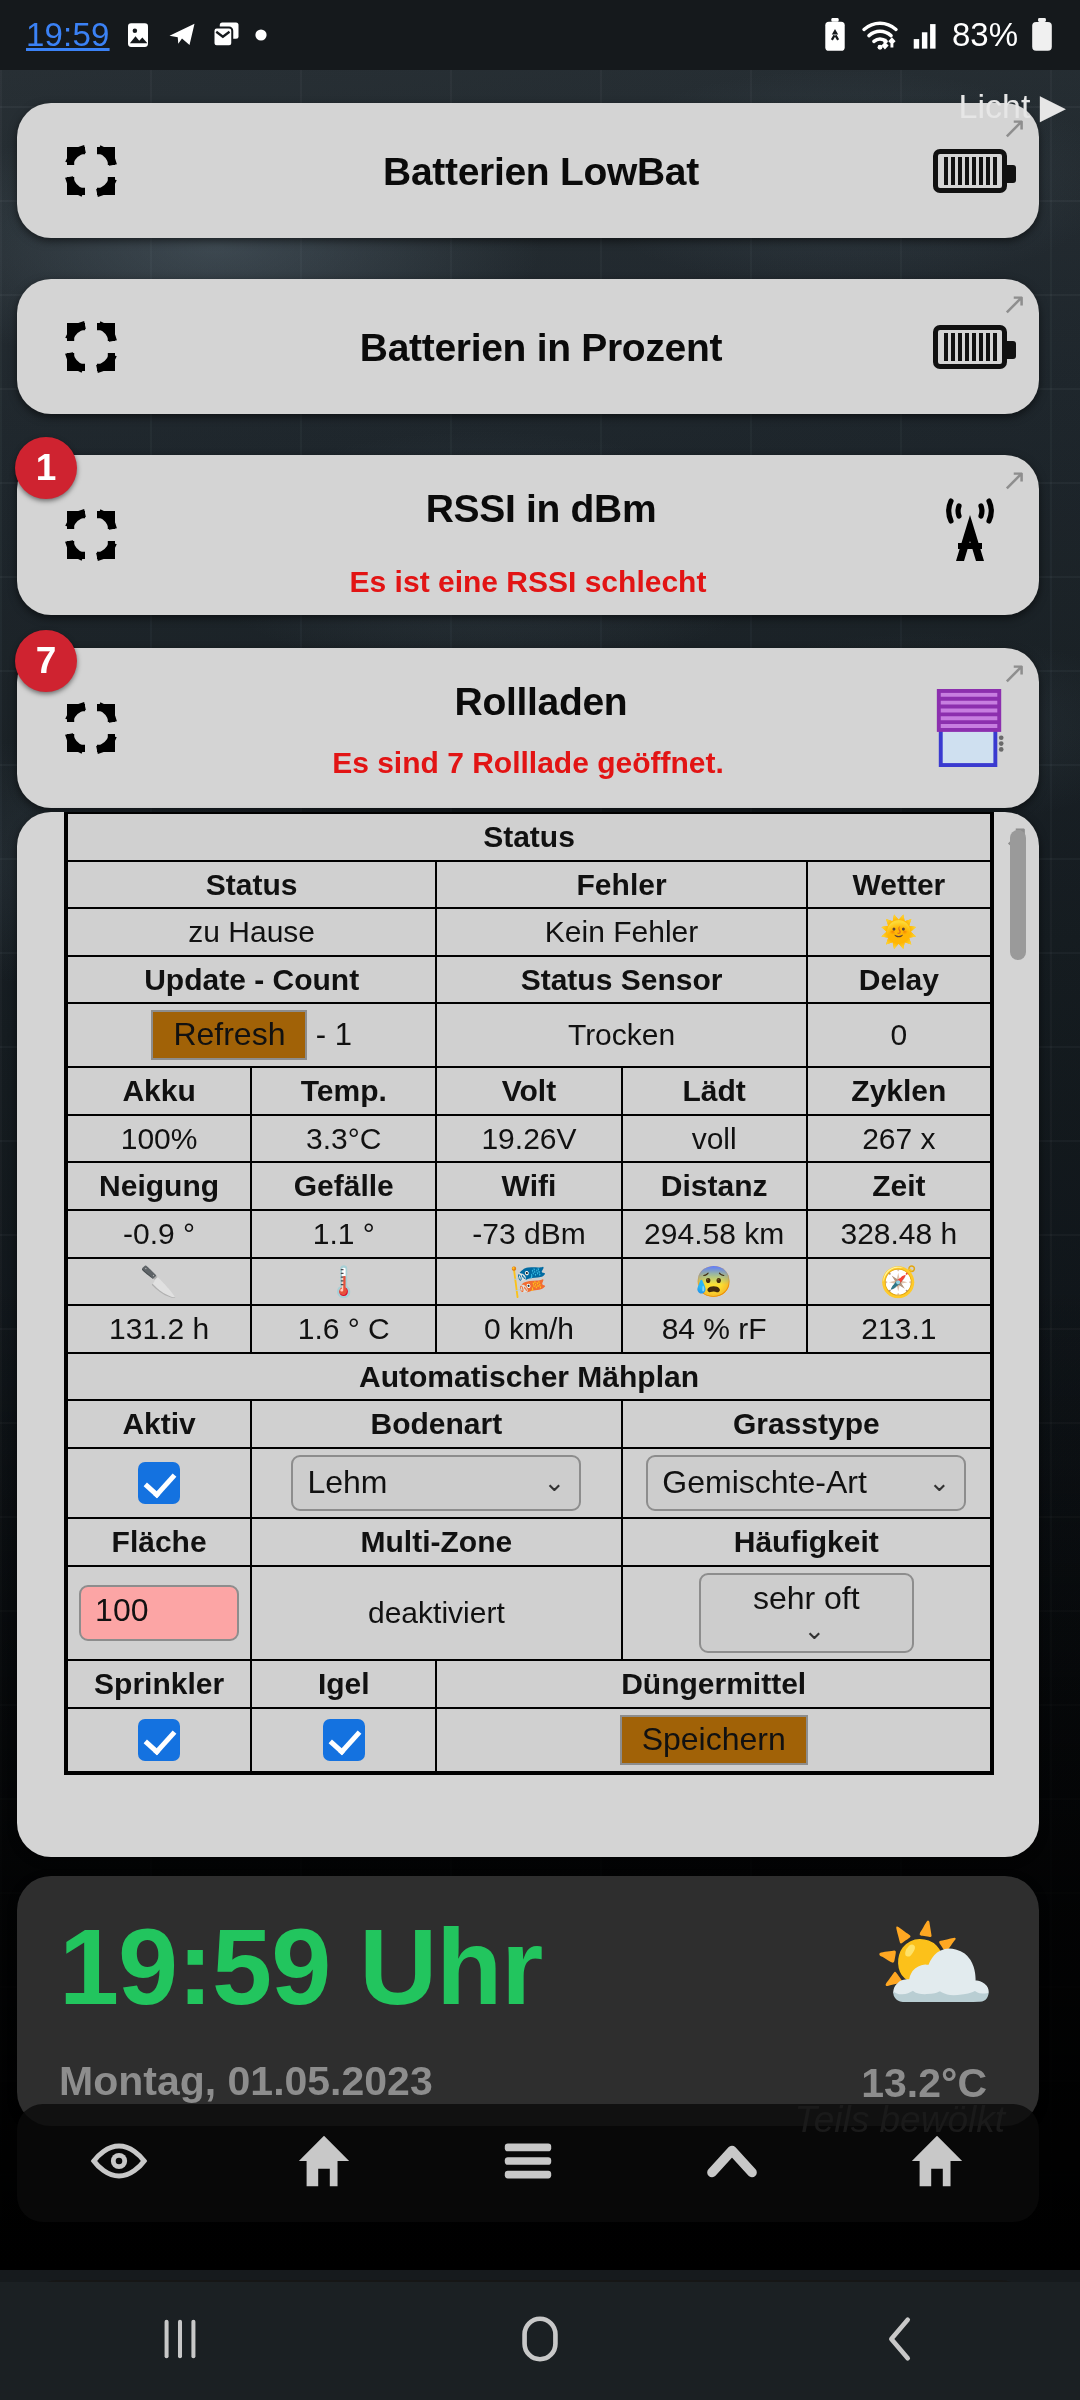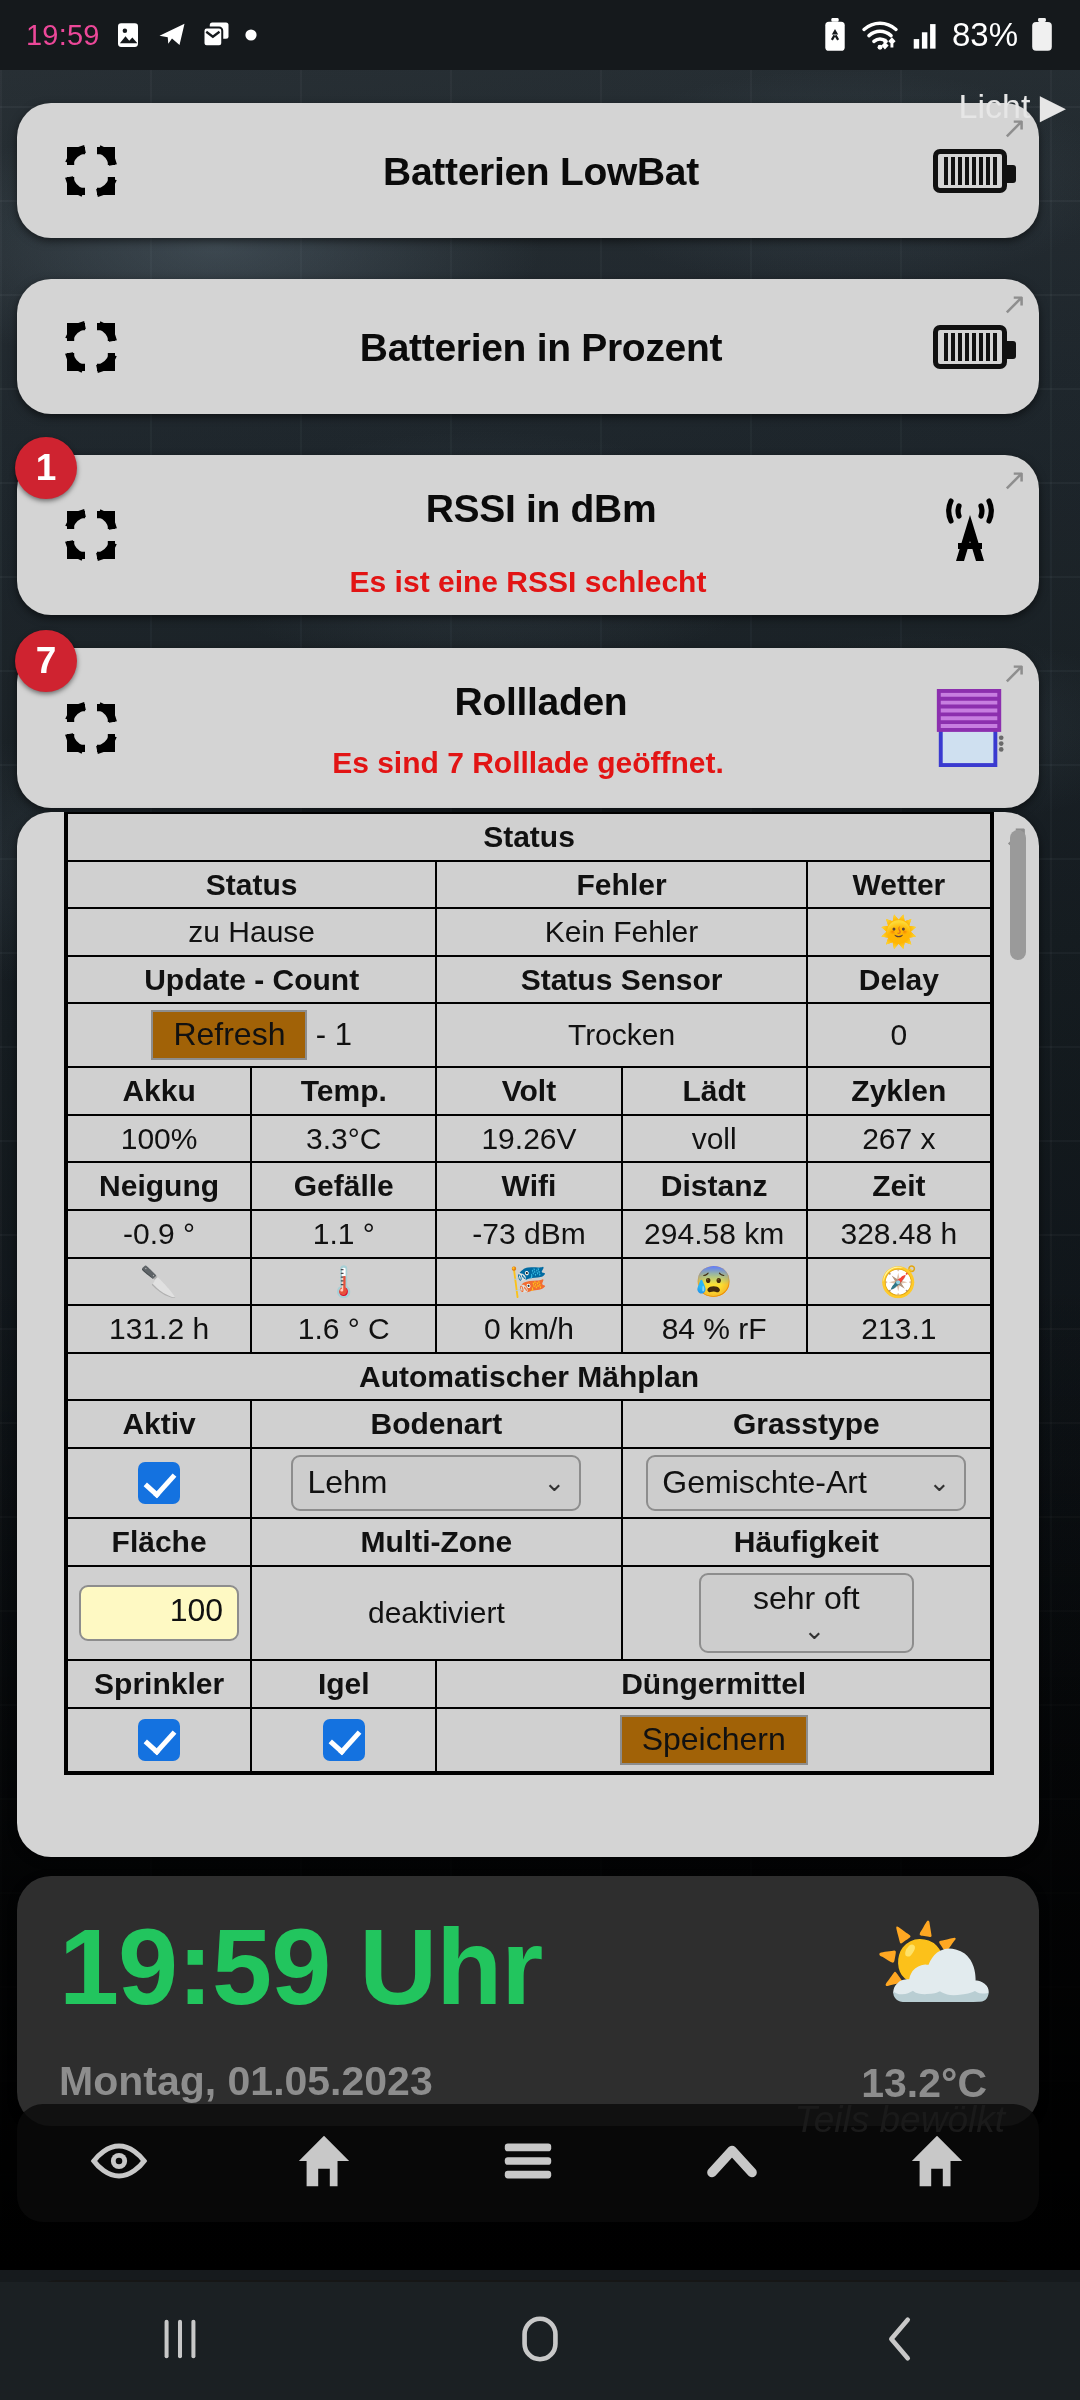--- a/index.html
+++ b/index.html
@@ -32,21 +32,21 @@
     background:linear-gradient(180deg, rgba(0,0,0,0) 55%, rgba(0,0,0,.75) 82%, #000 100%);
   }
 
   
   #statusbar{
     position:absolute; left:0; top:0; width:1080px; height:70px;
     background:#15191c; display:flex; align-items:center;
     padding:0 26px; z-index:40;
   }
   .sb-left{ display:flex; align-items:center; gap:13px; }
-  .sb-time{ color:#ec4899; font-size:29px; letter-spacing:.2px; }
+  .sb-time{ color:#3b82f6; font-size:33px; letter-spacing:.2px;text-decoration:underline; }
   .sb-right{ margin-left:auto; display:flex; align-items:center; gap:12px; }
   .sb-pct{ color:#fff; font-size:33px; }
   .ico{ display:inline-flex; align-items:center; justify-content:center; }
 
   
   .tile{
     position:absolute; left:17px; width:1022px;
     background:#d4d4d4; border-radius:34px;
     box-shadow:0 3px 9px rgba(0,0,0,.55);
   }
@@ -126,24 +126,24 @@
   .sel{
     display:inline-flex; align-items:center; justify-content:space-between;
     background:#cdcdcd; border:2px solid #8d8d8d; border-radius:9px;
     padding:6px 14px; font-size:32px; color:#111; min-height:56px;
   }
   .sel .cv{ font-size:26px; margin-left:16px; color:#333; }
   .sel.w1{ width:290px; }
   .sel.w2{ width:320px; }
   .sel.w3{ width:215px;flex-direction:column; }
   .txtin{
-    display:inline-block; background:#fef9c3;
+    display:inline-block; background:#fca5a5;
     border:2px solid #8d8d8d; border-radius:9px;
     padding:6px 14px; font-size:32px; color:#111;
-    width:160px; text-align:right; min-height:56px;
+    width:160px; text-align:left; min-height:56px;
   }
   #tblscroll{
     position:absolute; right:13px; top:18px; width:16px; height:130px;
     background:#9a9a9a; border-radius:8px;
   }
   #tblarrow{
     position:absolute; right:10px; top:6px; font-size:30px; color:#8e8e8e;
   }
 
   

